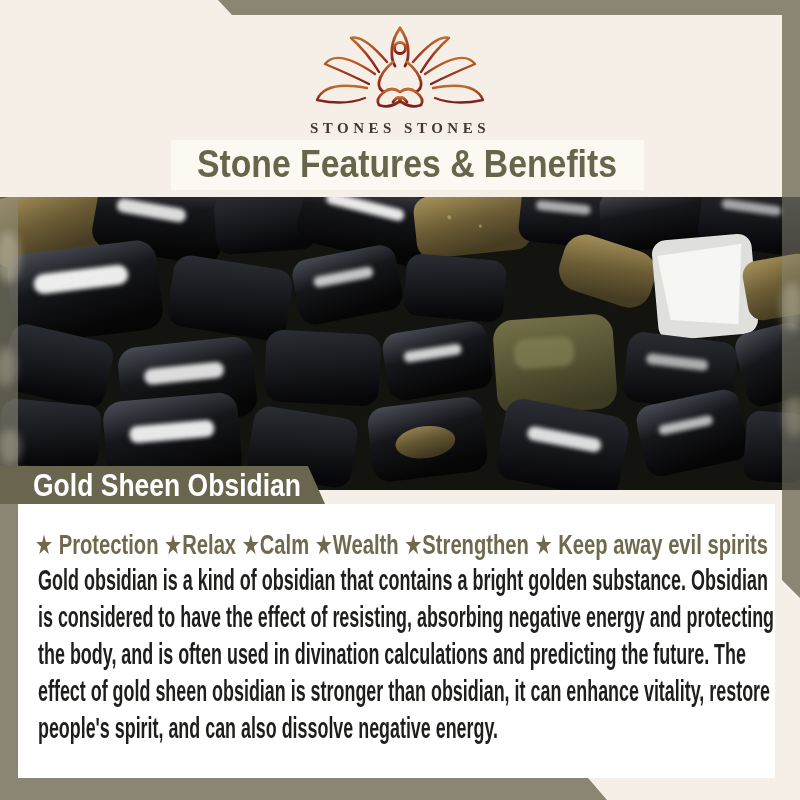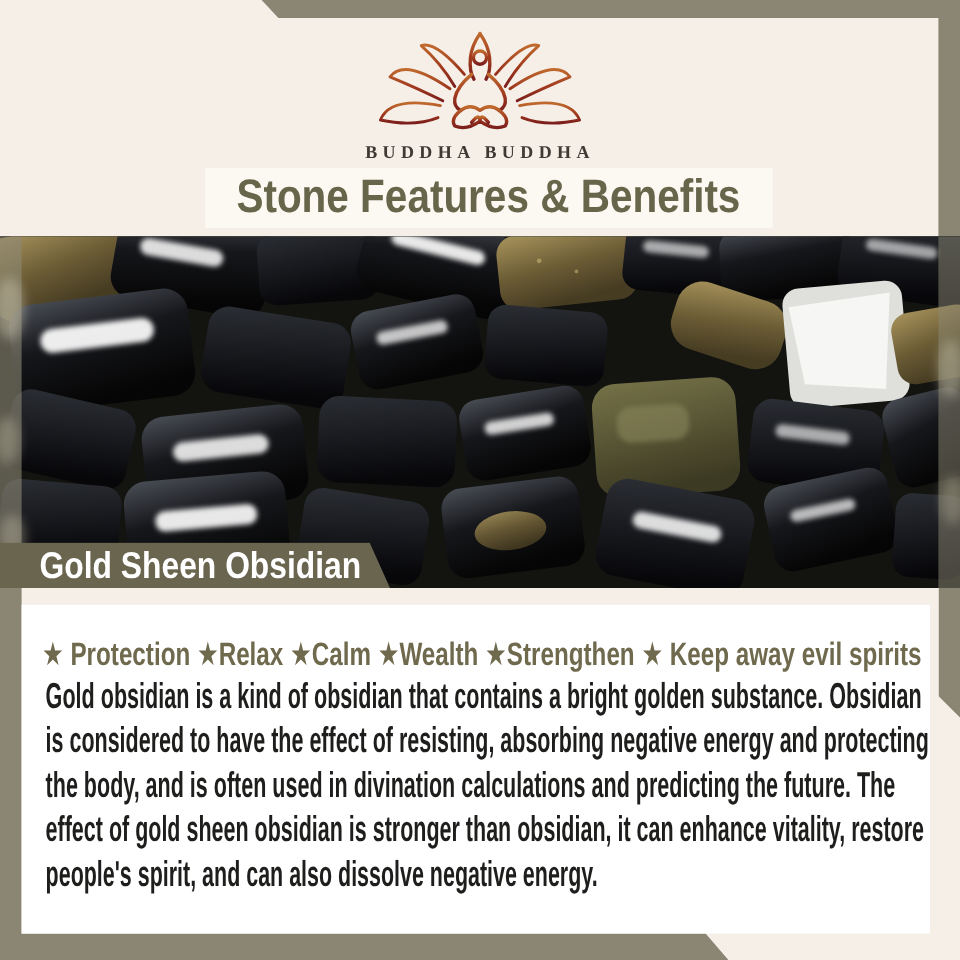--- a/index.html
+++ b/index.html
@@ -28,21 +28,21 @@
     letter-spacing:4.5px;color:var(--brand-dark);}
   .title-strip{left:171px;top:140px;width:473px;height:50px;background:var(--strip-white);}
   .title-svg{width:473px;height:50px;display:block;}
   .title-svg text{font-family:"Liberation Sans",sans-serif;font-weight:bold;
     font-size:39px;fill:var(--title-olive);}
 
   
   .photo{left:0;top:197px;width:800px;height:293px;background:#131310;}
 
   
-  .caption-badge{left:0;top:452px;width:325px;height:38px;background:var(--label-olive);
+  .caption-badge{left:0;top:466px;width:325px;height:38px;background:var(--label-olive);
     clip-path:polygon(0 0,308px 0,325px 38px,0 38px);}
   .caption-svg{width:325px;height:38px;display:block;}
   .caption-svg text{font-family:"Liberation Sans",sans-serif;font-weight:bold;
     font-size:31px;fill:#ffffff;}
 
   
   .panel{left:18px;top:504px;width:757px;height:274px;background:var(--panel-white);}
   .tagline-svg{left:30px;top:526px;width:745px;height:38px;}
   .tagline-svg text{font-family:"Liberation Sans","DejaVu Sans",sans-serif;
     font-weight:bold;font-size:27px;fill:var(--tag-olive);}
@@ -81,21 +81,21 @@
     <path d="M95,8 Q88,18 87,28 Q86,40 90,46"></path>
     <path d="M95,8 Q102,18 103,28 Q104,40 100,46"></path>
     <circle cx="95" cy="28" r="5.5"></circle>
     <path d="M88,42 Q76,52 74,62 Q73,69 79,72"></path>
     <path d="M102,42 Q114,52 116,62 Q117,69 111,72"></path>
     <path d="M79,72 Q70,79 74,85 Q84,89 95,81 Q106,89 116,85 Q120,79 111,72 Q103,66 95,72 Q87,66 79,72"></path>
     <path d="M88,82 q7,-9 7,0 q0,-9 7,0"></path>
   </g>
 </svg>
 
-<div class="abs brand">BUDDHA BUDDHA</div>
+<div class="abs brand">STONES STONES</div>
 
 <div class="abs title-strip">
   <svg class="title-svg">
     <text x="236" y="37" text-anchor="middle" textLength="420" lengthAdjust="spacingAndGlyphs">Stone Features &amp; Benefits</text>
   </svg>
 </div>
 
 <svg class="abs photo" viewBox="0 0 800 293" preserveAspectRatio="none">
   <defs>
     <linearGradient id="st1" x1="0" y1="0" x2="0.25" y2="1">

